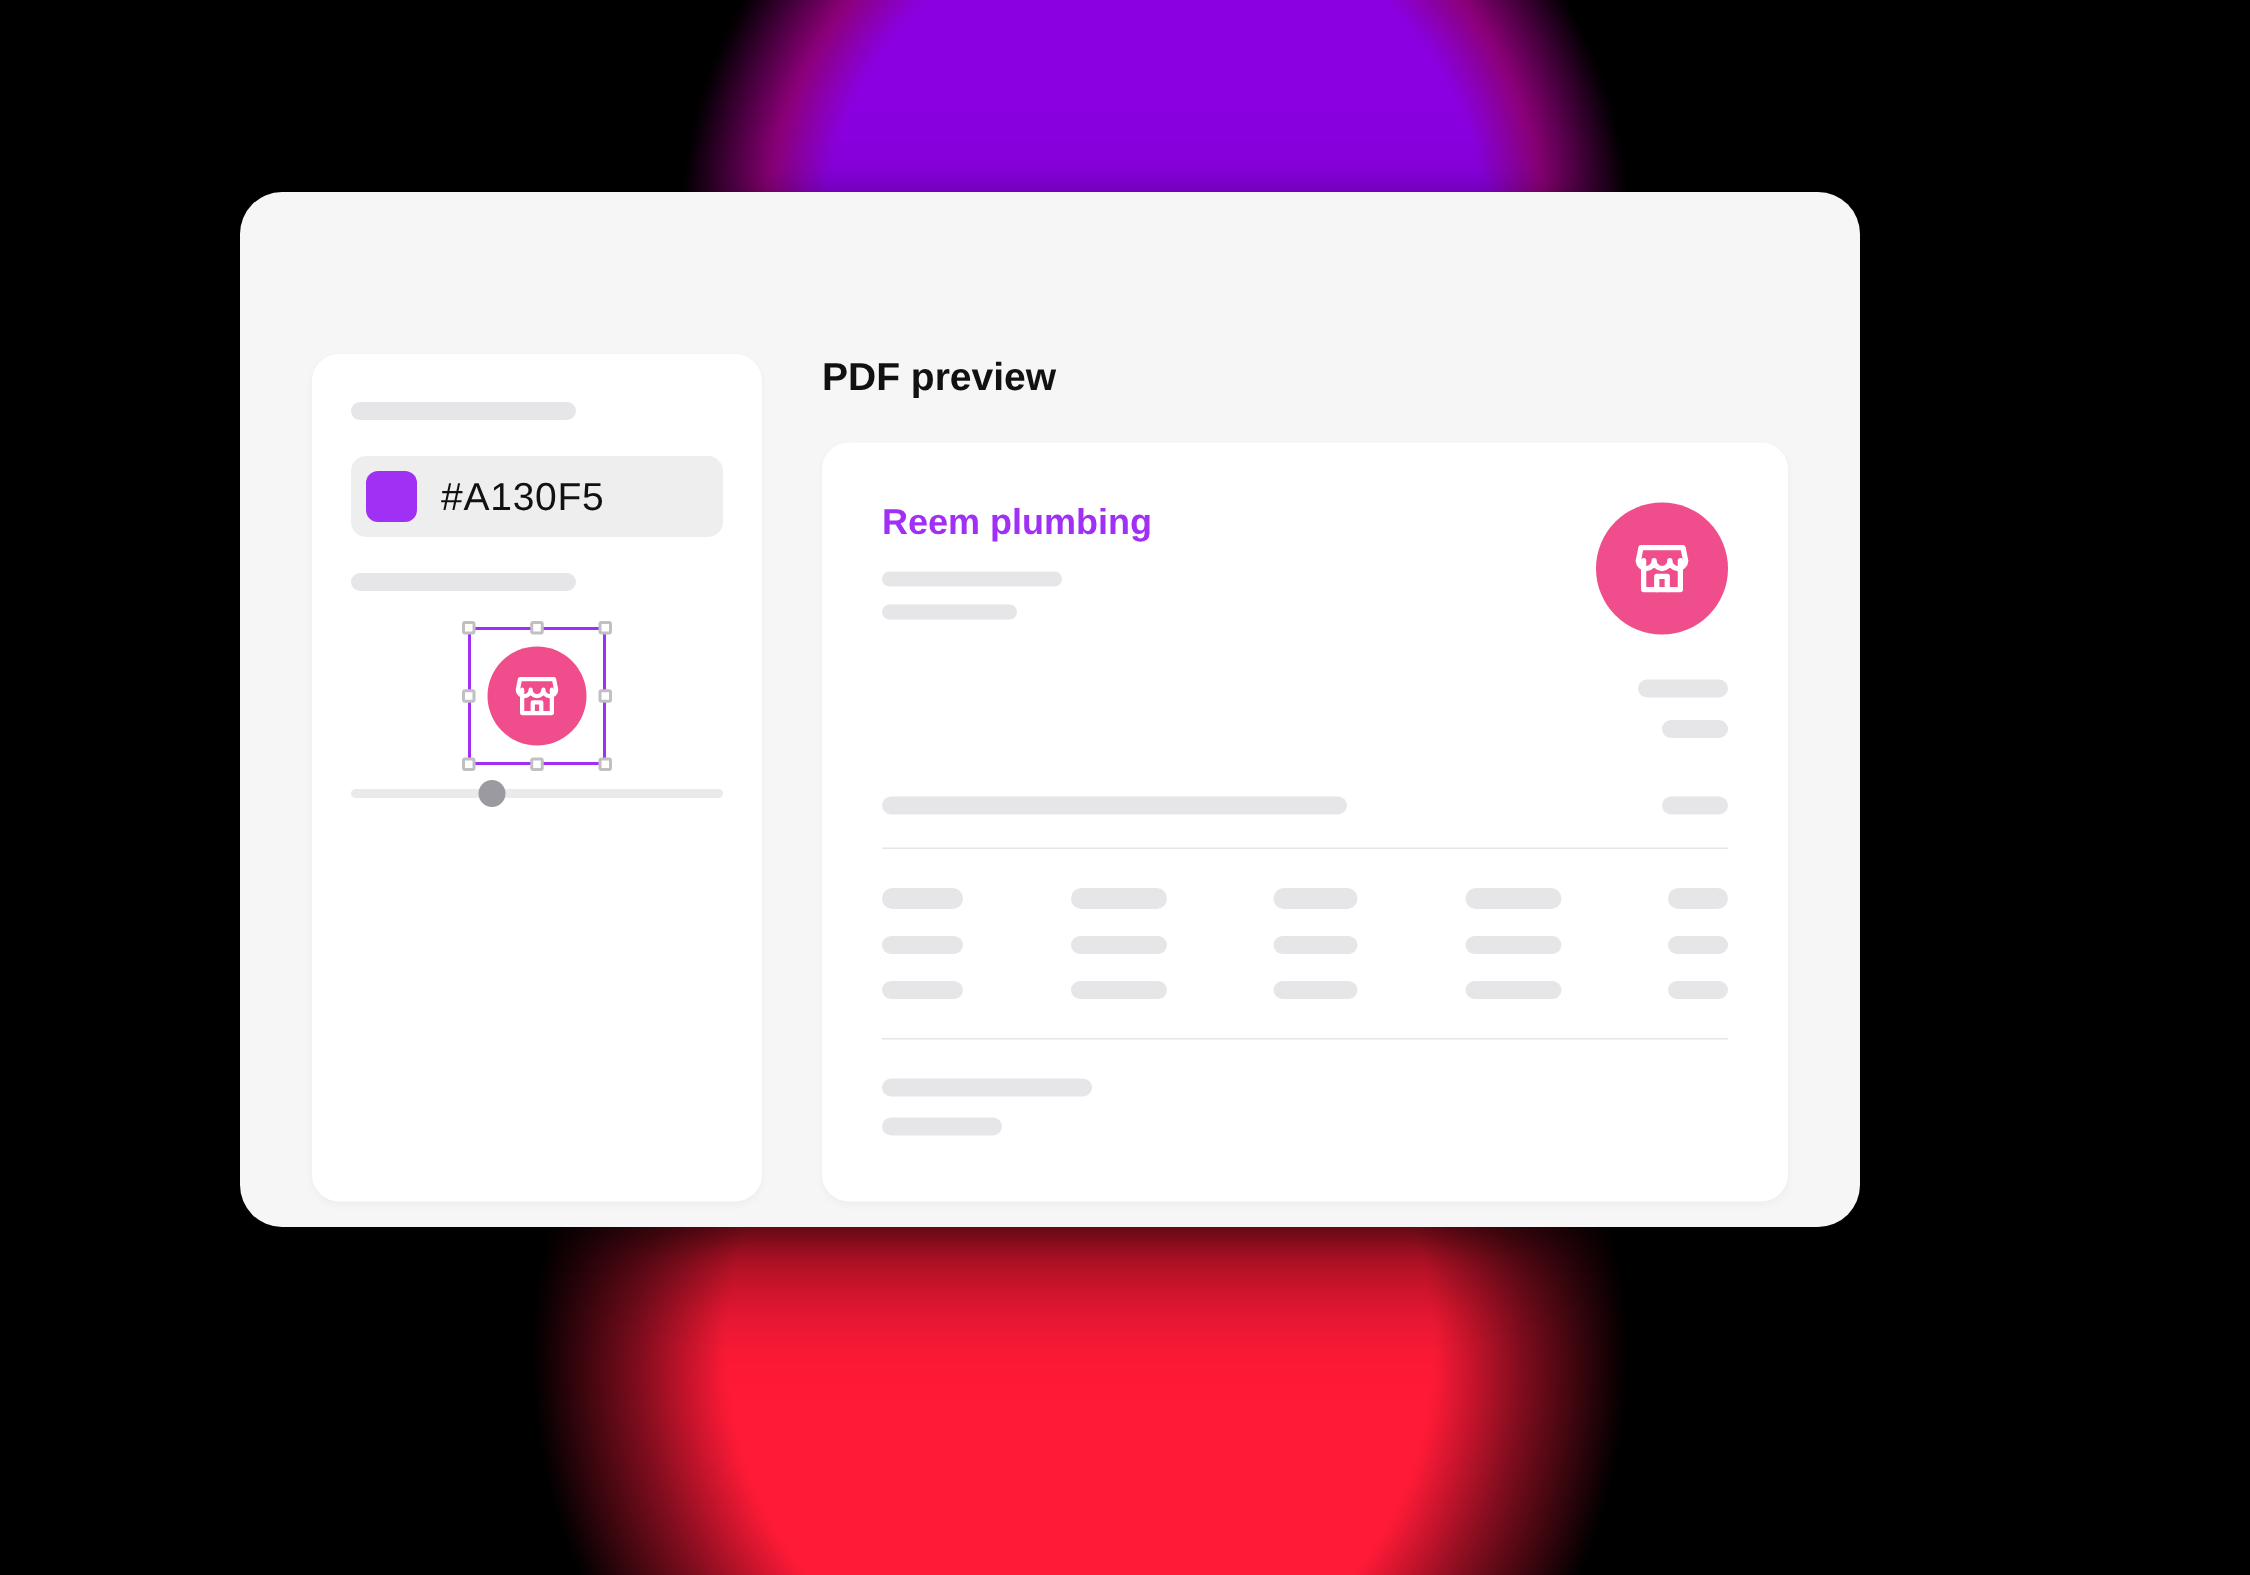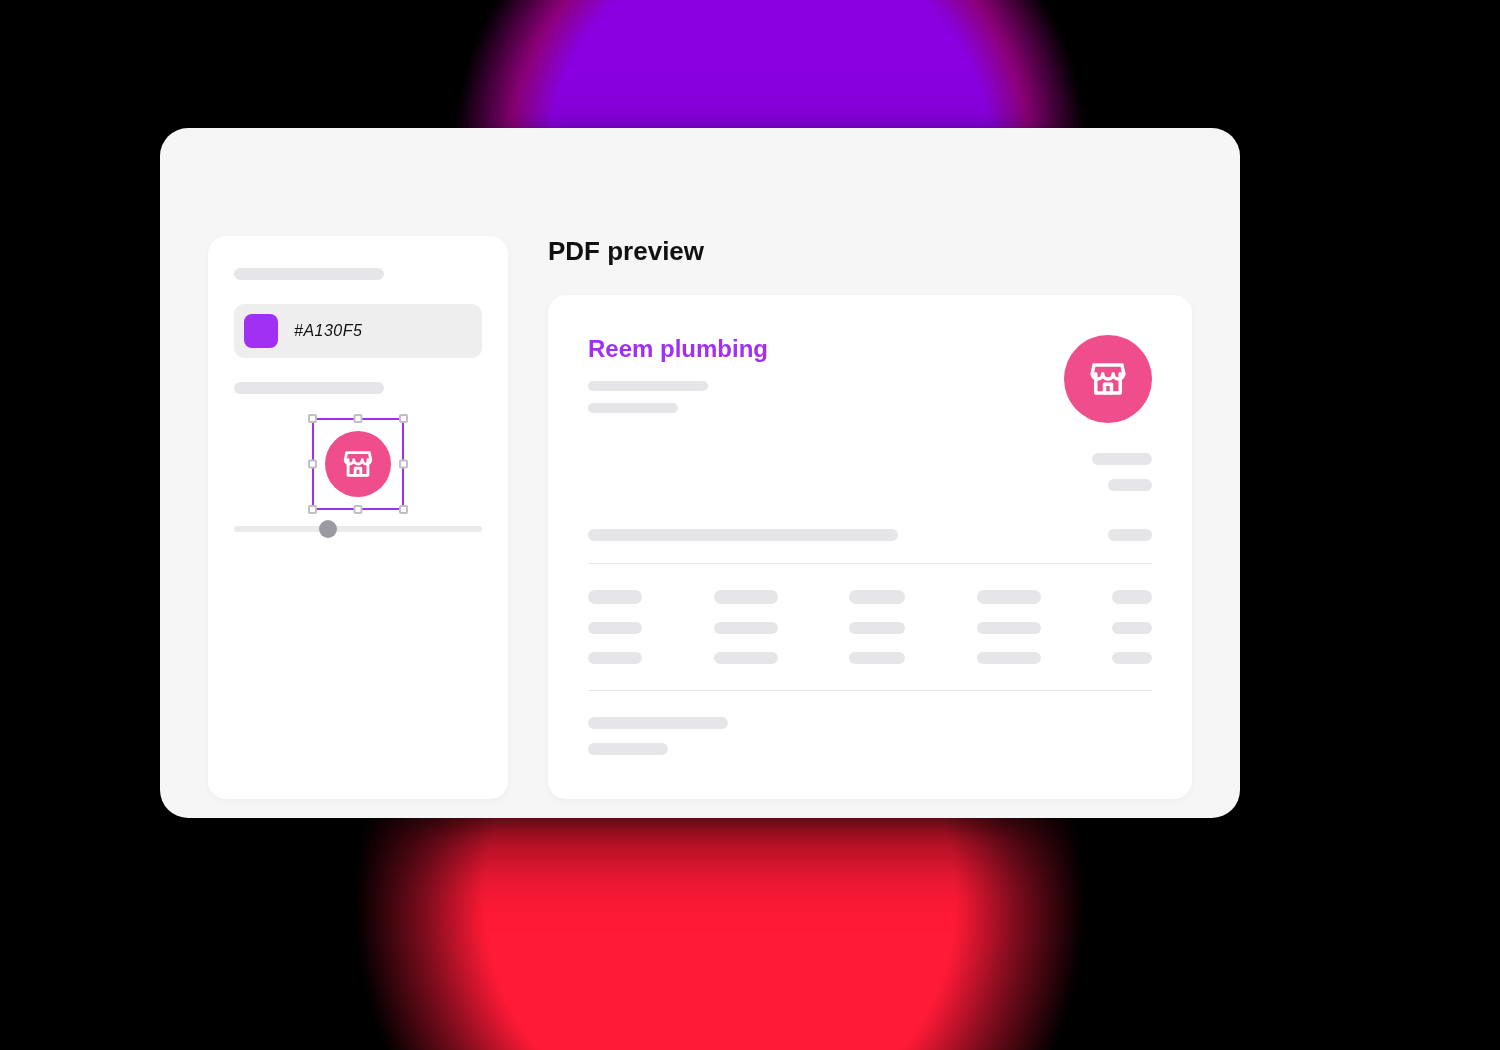--- a/index.html
+++ b/index.html
@@ -80,21 +80,21 @@
     border-radius: 10px;
     padding: 10px 14px 10px 10px;
     margin-bottom: 16px;
   }
   .swatch {
     width: 34px; height: 34px;
     border-radius: 8px;
     margin-right: 16px;
     flex-shrink: 0;
   }
-  .color-label { font-size: 16px; color: #111; font-weight: 500; letter-spacing: .5px; font-style: italic; }
+  .color-label { font-size: 26px; color: #111; font-weight: 500; letter-spacing: .5px; }
 
   .logo-edit-wrap {
     margin: 24px auto 14px auto;
     display: flex;
     justify-content: center;
   }
   .logo-edit {
     position: relative;
     width: 92px; height: 92px;
     border: 2.5px solid #a130f5;

